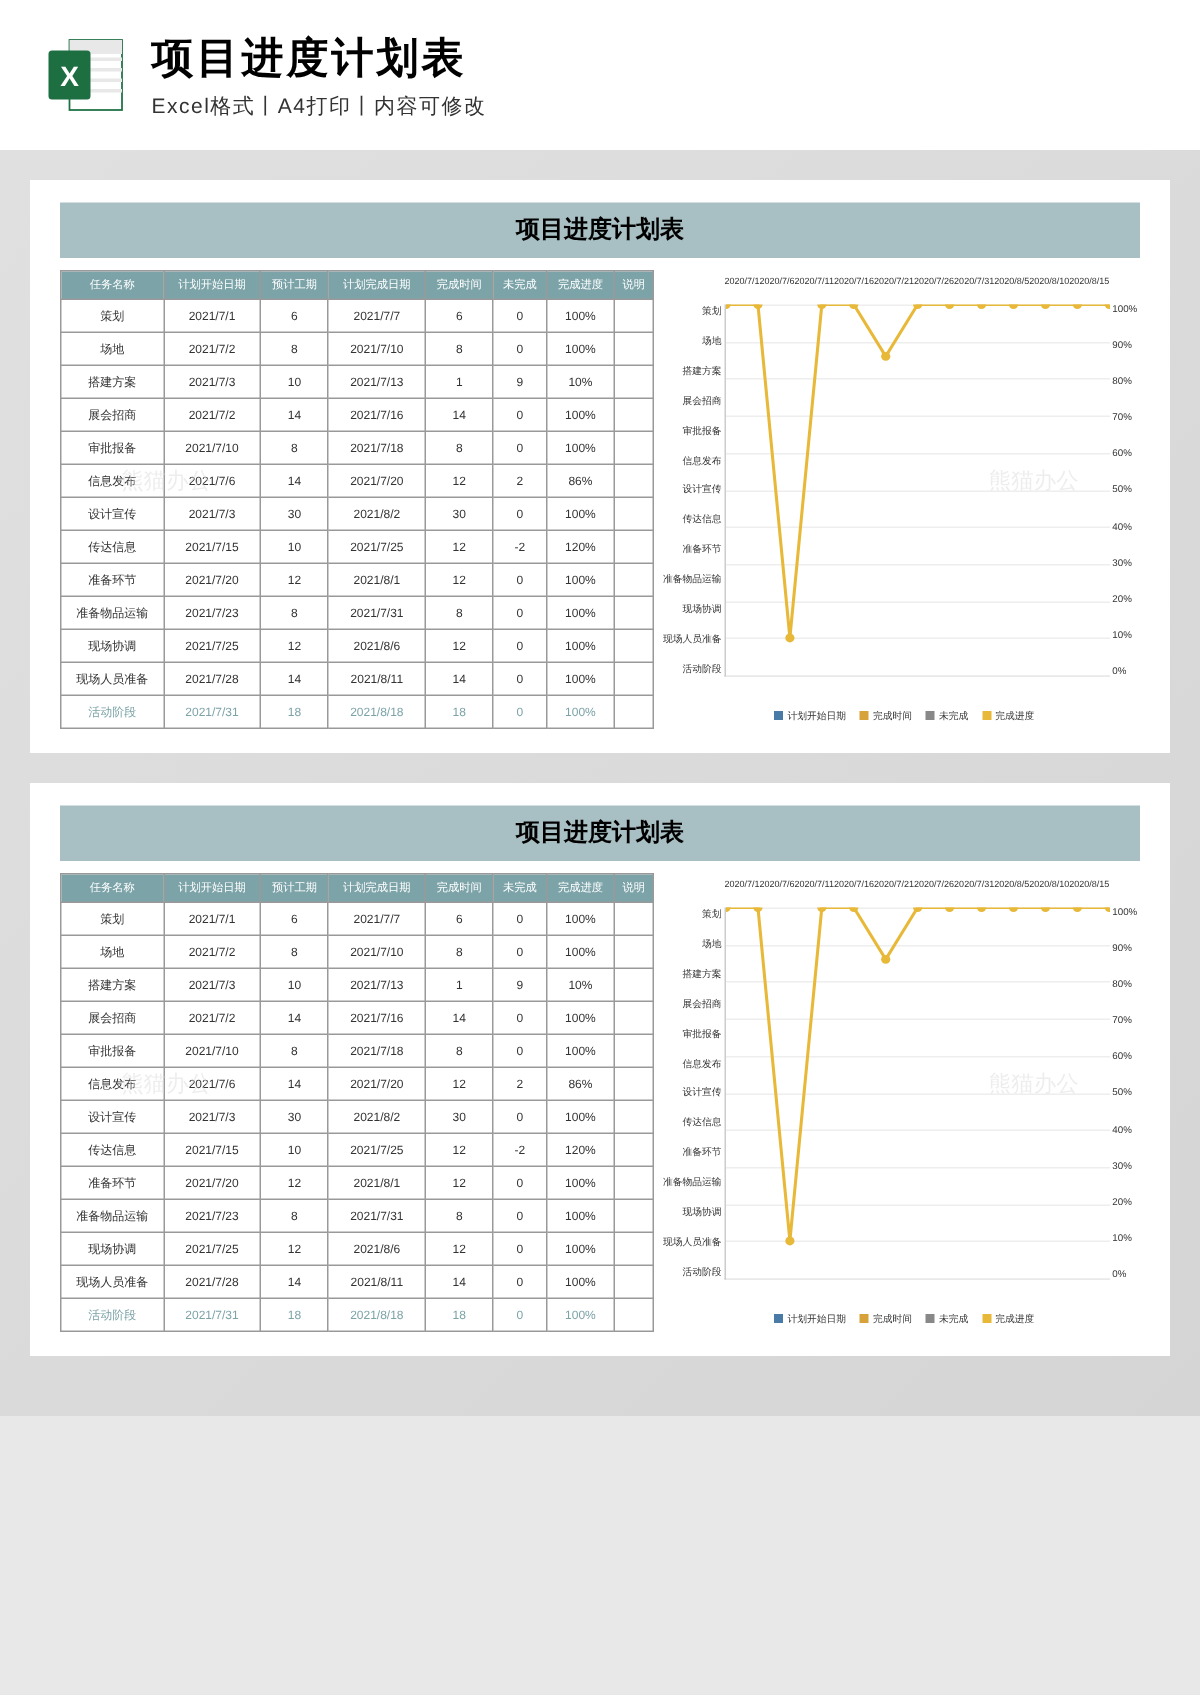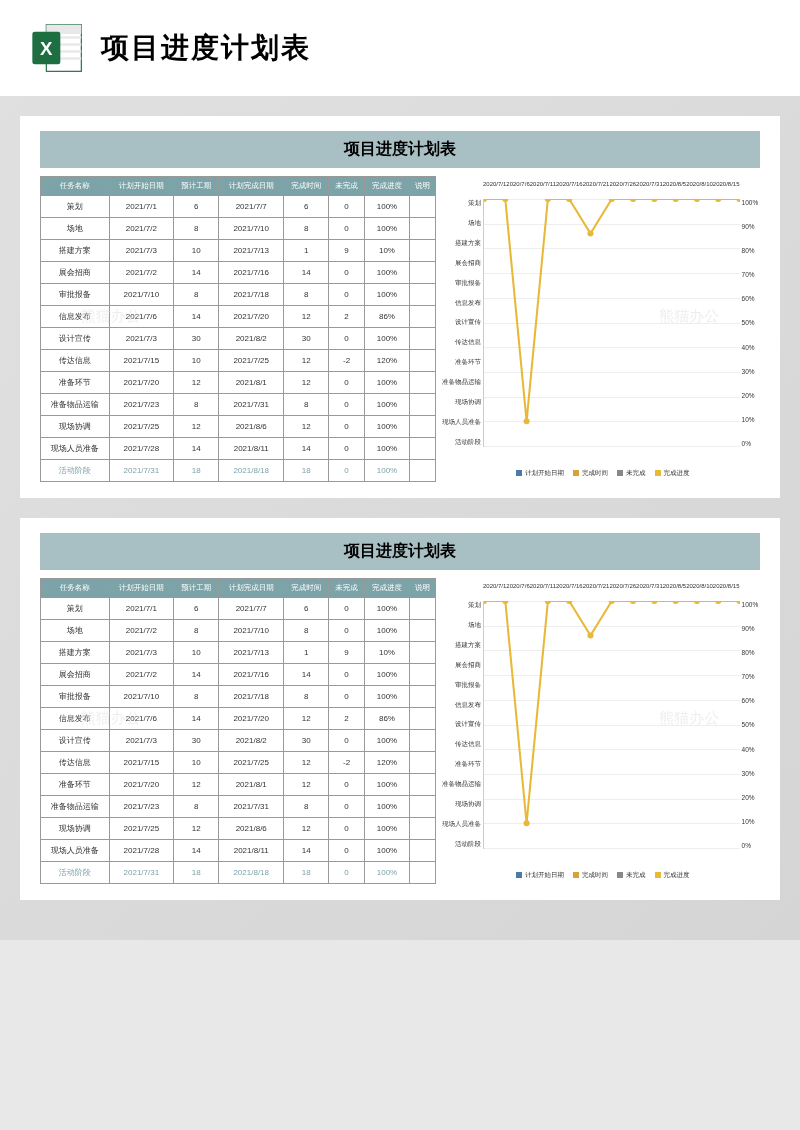--- a/index.html
+++ b/index.html
@@ -44,20 +44,21 @@
       <rect x="14" y="14" width="30" height="2" fill="#e8e8e8"></rect>
       <rect x="14" y="20" width="30" height="2" fill="#e8e8e8"></rect>
       <rect x="14" y="26" width="30" height="2" fill="#e8e8e8"></rect>
       <rect x="14" y="32" width="30" height="2" fill="#e8e8e8"></rect>
       <rect x="2" y="10" width="24" height="28" rx="2" fill="#1d6f42"></rect>
       <text x="14" y="30" font-size="16" font-weight="bold" fill="#fff" text-anchor="middle">X</text>
     </svg>
   </div>
   <div class="header-text">
     <h1>项目进度计划表</h1>
+    <p>Excel格式丨A4打印丨内容可修改</p>
   </div>
 </div>
 
 <div class="preview-area">
   <div class="page">
   <span class="watermark wm1">熊猫办公</span>
   <span class="watermark wm2">熊猫办公</span>
   <div class="panel-title">
         <h2>项目进度计划表</h2>
       </div>

